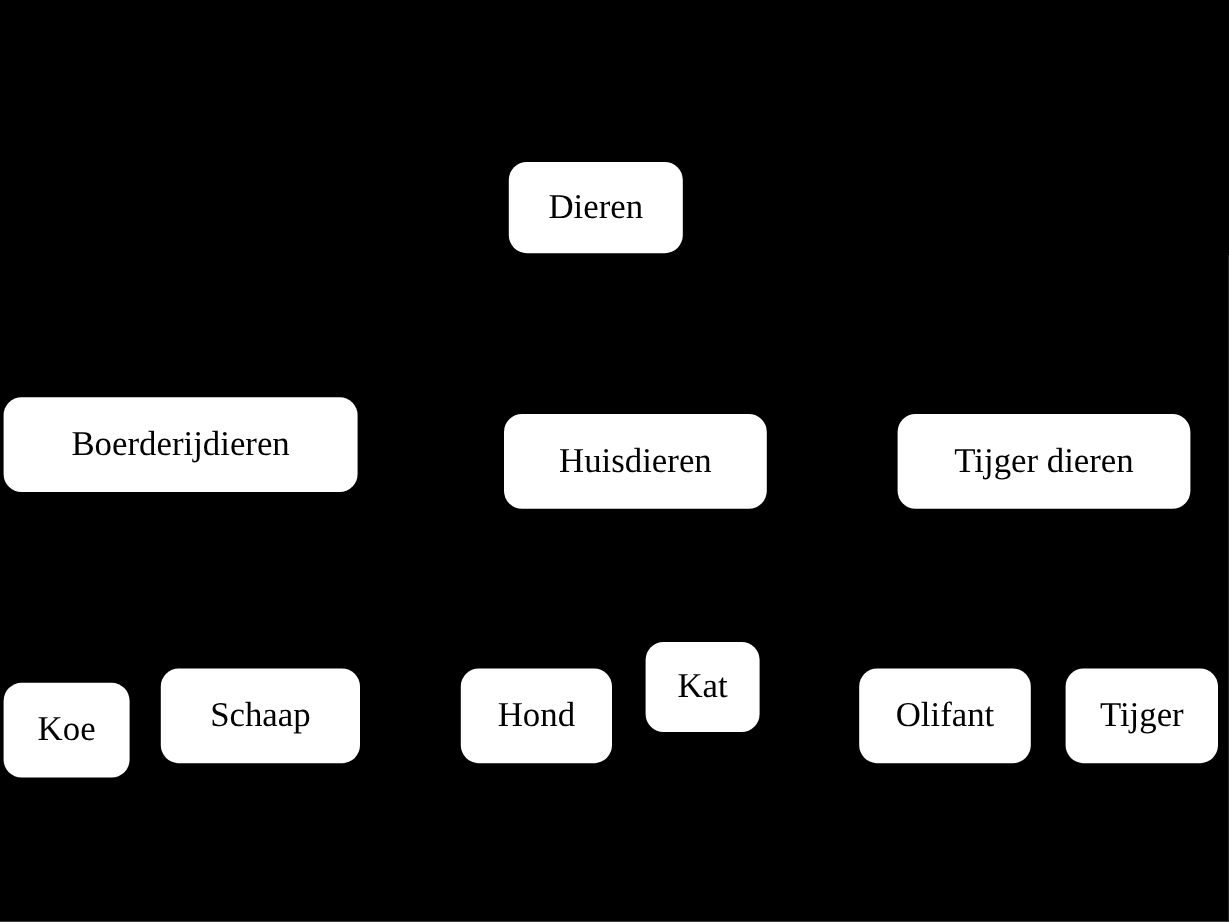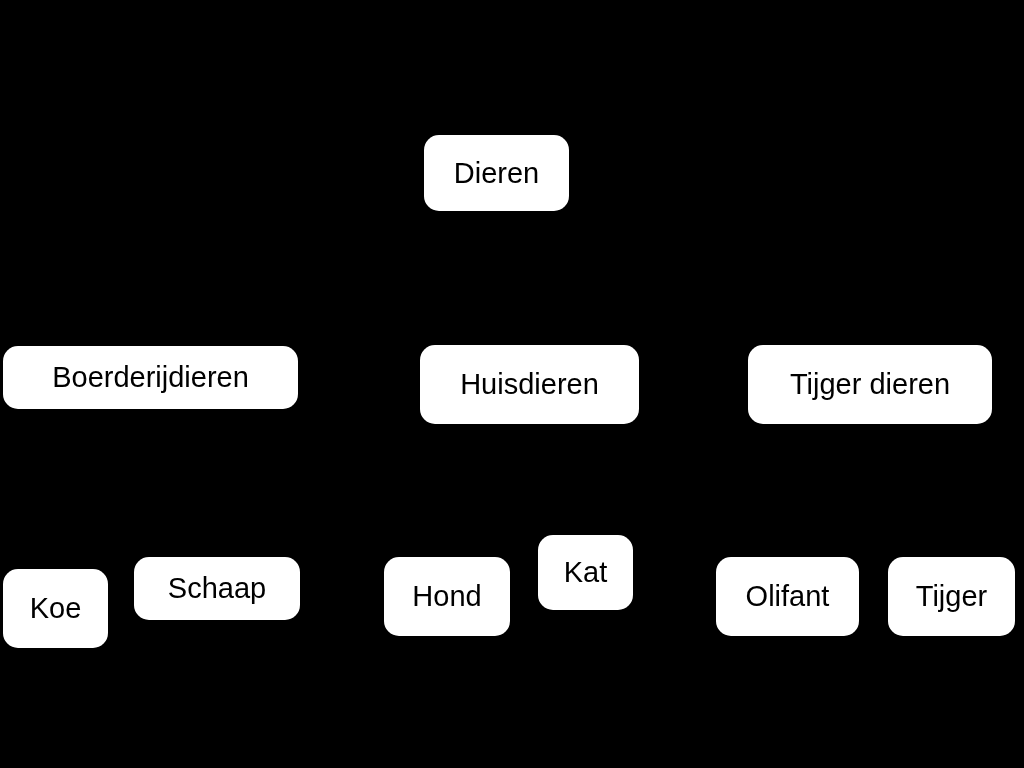--- a/index.html
+++ b/index.html
@@ -5,42 +5,42 @@
   html, body {
     margin: 0;
     padding: 0;
   }
   .canvas {
     position: relative;
     width: 1024px;
     height: 768px;
     background: var(--bg, #000000);
     overflow: hidden;
-    font-family: Liberation Sans, sans-serif;
+    font-family: Liberation Serif, serif;
   }
   .node {
     position: absolute;
     display: flex;
     align-items: center;
     justify-content: center;
     background: var(--node-fill, #ffffff);
     color: var(--node-text, #000000);
     border-radius: 15px;
     font-size: 29px;
     line-height: 1;
     white-space: nowrap;
     box-sizing: border-box;
   }
   
   .n-root    { left: 424px; top: 135px; width: 145px; height: 76px; }
-  .n-farm    { left: 3px;   top: 346px; width: 295px; height: 63px; }
+  .n-farm    { left: 3px;   top: 331px; width: 295px; height: 79px; }
   .n-pets    { left: 420px; top: 345px; width: 219px; height: 79px; }
   .n-wild    { left: 748px; top: 345px; width: 244px; height: 79px; }
   .n-koe     { left: 3px;   top: 557px; width: 105px; height: 79px; margin-top: 12px; }
-  .n-schaap  { left: 134px; top: 557px; width: 166px; height: 63px; }
+  .n-schaap  { left: 134px; top: 557px; width: 166px; height: 79px; }
   .n-hond    { left: 384px; top: 557px; width: 126px; height: 79px; }
   .n-kat     { left: 538px; top: 535px; width: 95px;  height: 75px; }
   .n-olifant { left: 716px; top: 557px; width: 143px; height: 79px; }
   .n-tijger  { left: 888px; top: 557px; width: 127px; height: 79px; }
 </style>
 </head>
 <body>
 
 <div class="canvas">
 

